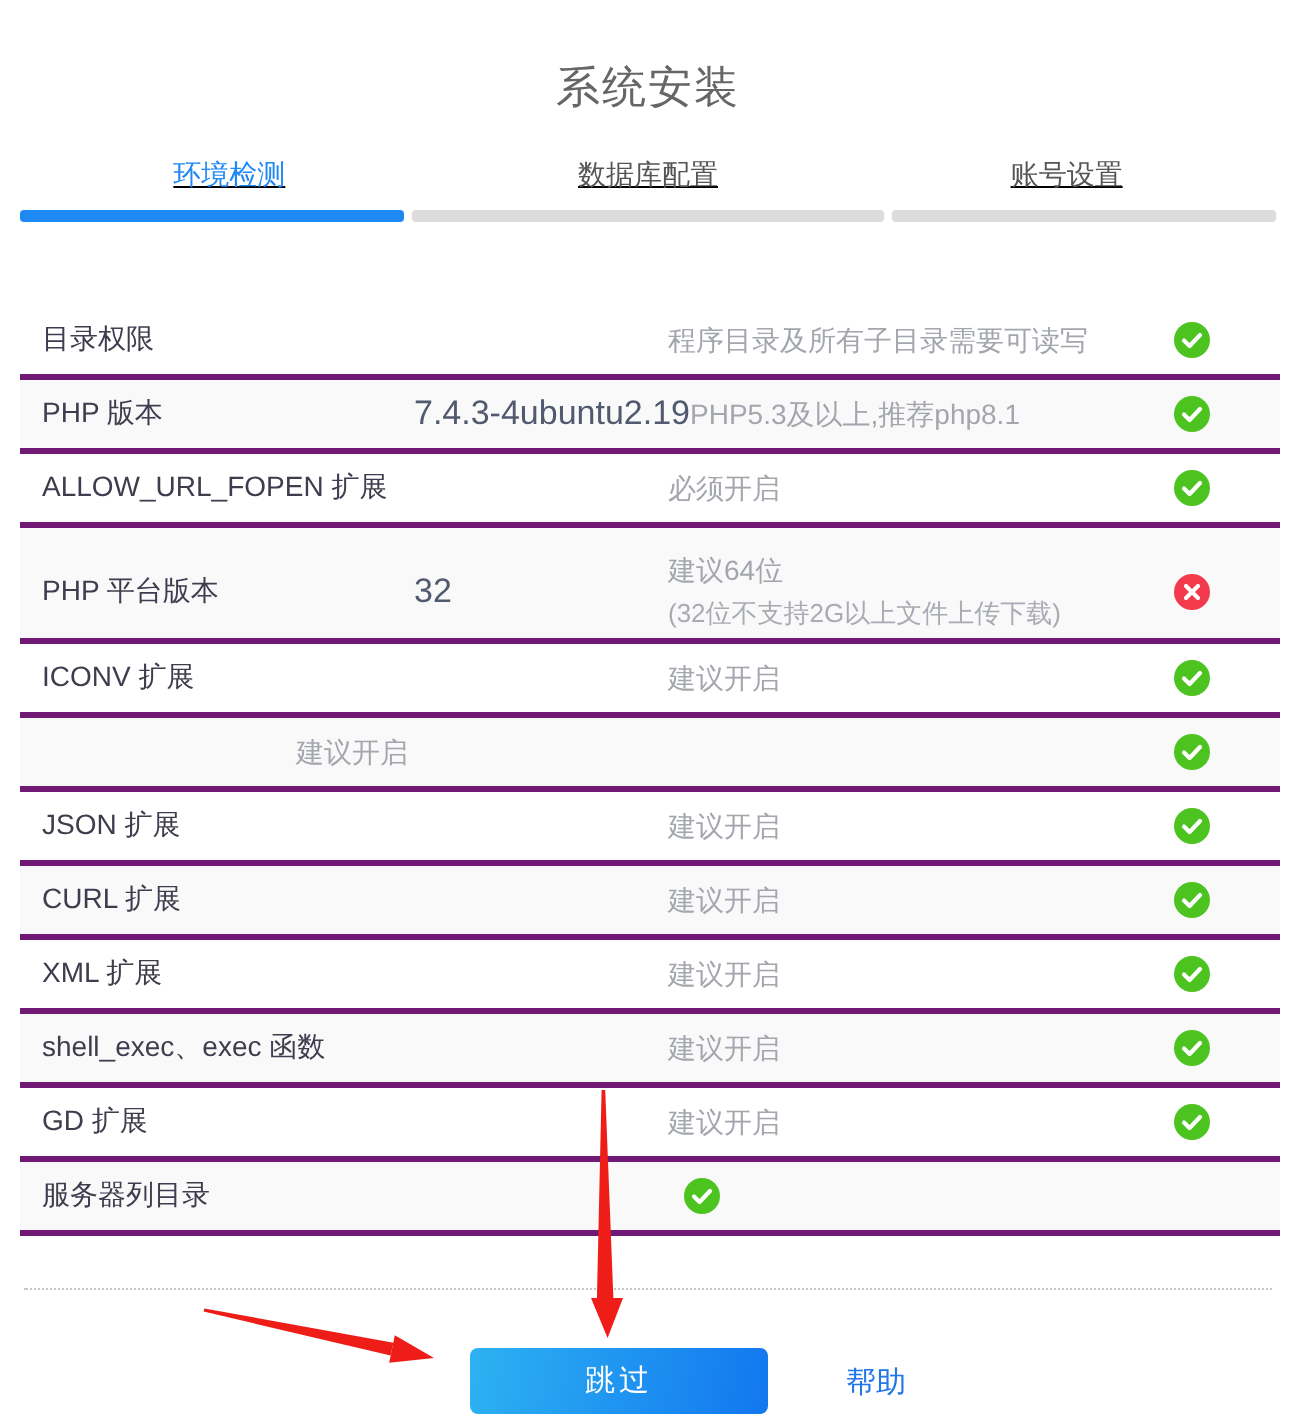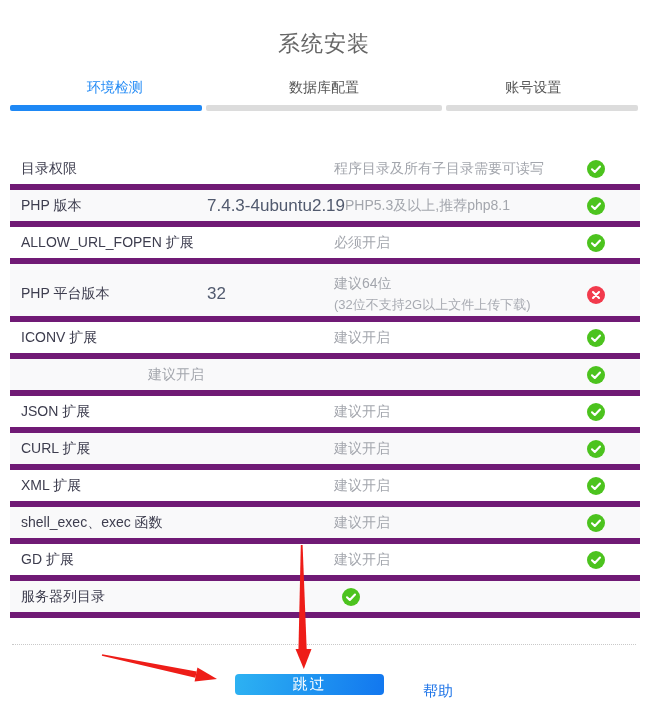--- a/index.html
+++ b/index.html
@@ -10,20 +10,21 @@
     overflow:hidden; margin:16px auto;
   }
   
   .title {
     position:absolute; top:13px; left:0; right:0;
     text-align:center; font-size:22px; color:#666; letter-spacing:1px;
   }
   .tabs {
     position:absolute; top:60px; left:10px; right:10px;
     display:flex;
+    text-decoration:underline;
   }
   .tab {
     flex:1; text-align:center; font-size:14px; color:#555; cursor:pointer;
     padding:3px 0;
   }
   .tab.active { color:#1e88f5; }
   .progress {
     position:absolute; top:89px; left:10px; right:10px;
     display:flex; gap:4px;
   }
@@ -31,21 +32,21 @@
   .progress .seg.s1 { width:192px; background:#1e88f5; }
   .progress .seg.s2 { width:236px; }
   .progress .seg.s3 { flex:1; }
   
   .check-table {
     position:absolute; top:137px; left:10px; right:8px;
   }
   .row {
     display:flex; align-items:center; height:37px;
     padding-left:11px; background:#fff;
-    border-bottom:6px solid #701a75;
+    border-bottom:3px solid #701a75;
   }
   .row.alt { background:#f9f9fa; }
   .row.tall { height:58px; align-items:center; padding-top:8px; }
   .col-label {
     flex:0 0 186px; font-size:14px; color:#3d3d4e;
     white-space:nowrap; overflow:hidden;
   }
   .col-value {
     flex:0 0 127px; font-size:17px; color:#515a6e; white-space:nowrap;
   }
@@ -56,21 +57,21 @@
   .status-icon {
     flex:0 0 18px; height:18px; margin-right:35px; margin-left:8px;
   }
   .row.tall .status-icon { margin-top:1px; }
   
   .divider {
     position:absolute; top:628px; left:12px; right:12px;
     border-top:1px dotted #c9c9c9;
   }
   .skip-button {
-    position:absolute; left:235px; top:658px; width:149px; height:21px;
+    position:absolute; left:235px; top:658px; width:149px; height:33px;
     border:none; border-radius:4px; color:#fff; font-size:15px;
     letter-spacing:2px; cursor:pointer;
     background:linear-gradient(100deg,#2db2f2 0%,#1277ef 100%);
     font-family:inherit;
   }
   .help-link {
     position:absolute; left:423px; top:666px;
     font-size:15px; color:#2176e8; text-decoration:none; cursor:pointer;
   }
   

